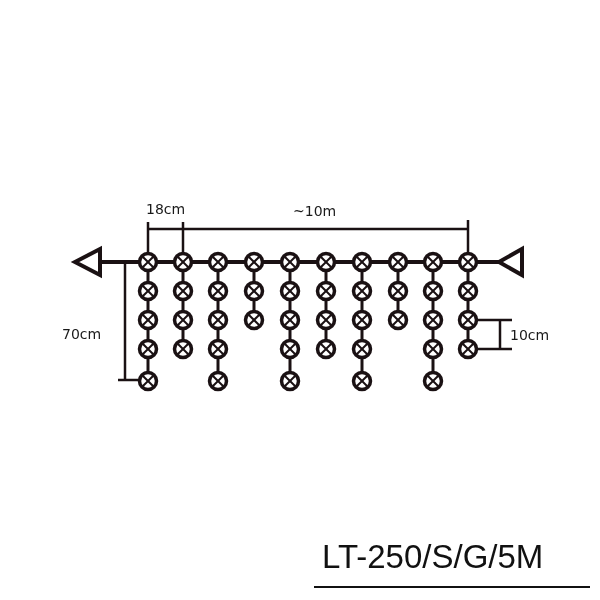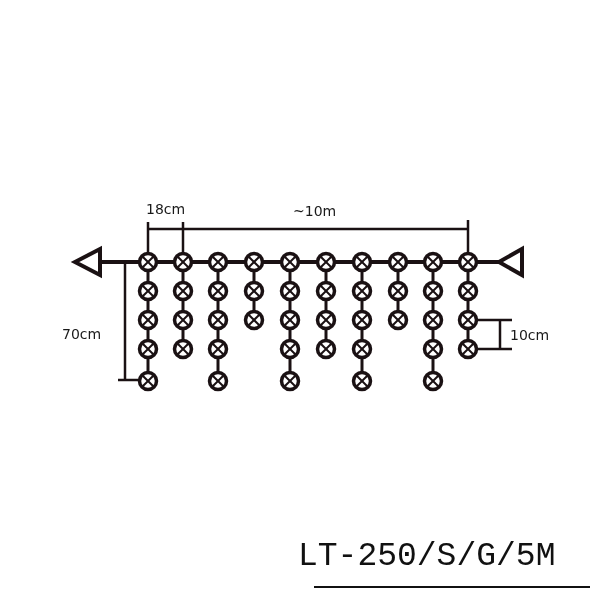--- a/index.html
+++ b/index.html
@@ -1,21 +1,21 @@
 <!DOCTYPE html>
 <html><head>
 <meta charset="utf-8">
 <style>
   html, body { margin: 0; padding: 0; background: #ffffff; }
   body { width: 600px; height: 600px; position: relative; overflow: hidden; font-family: "DejaVu Sans", sans-serif; }
   #diagram { position: absolute; left: 0; top: 0; width: 600px; height: 600px; }
   .lbl { font-family: "DejaVu Sans", sans-serif; fill: #1a1a1a; }
   .title {
-    position: absolute; left: 298px; top: 538px; width: 276px;
-    font-family: Liberation Mono, monospace; font-size: 33px; color: #111;
+    position: absolute; left: 322px; top: 538px; width: 276px;
+    font-family: Liberation Sans, sans-serif; font-size: 33px; color: #111;
     letter-spacing: 0px; white-space: nowrap; text-align: left;
     font-weight: 300;
   }
   .title-underline { position: absolute; left: 314px; top: 586px; width: 276px; height: 2px; background: #111; }
 </style>
 </head>
 <body>
 
 <svg id="diagram" viewBox="0 0 600 600" xmlns="http://www.w3.org/2000/svg">
 

